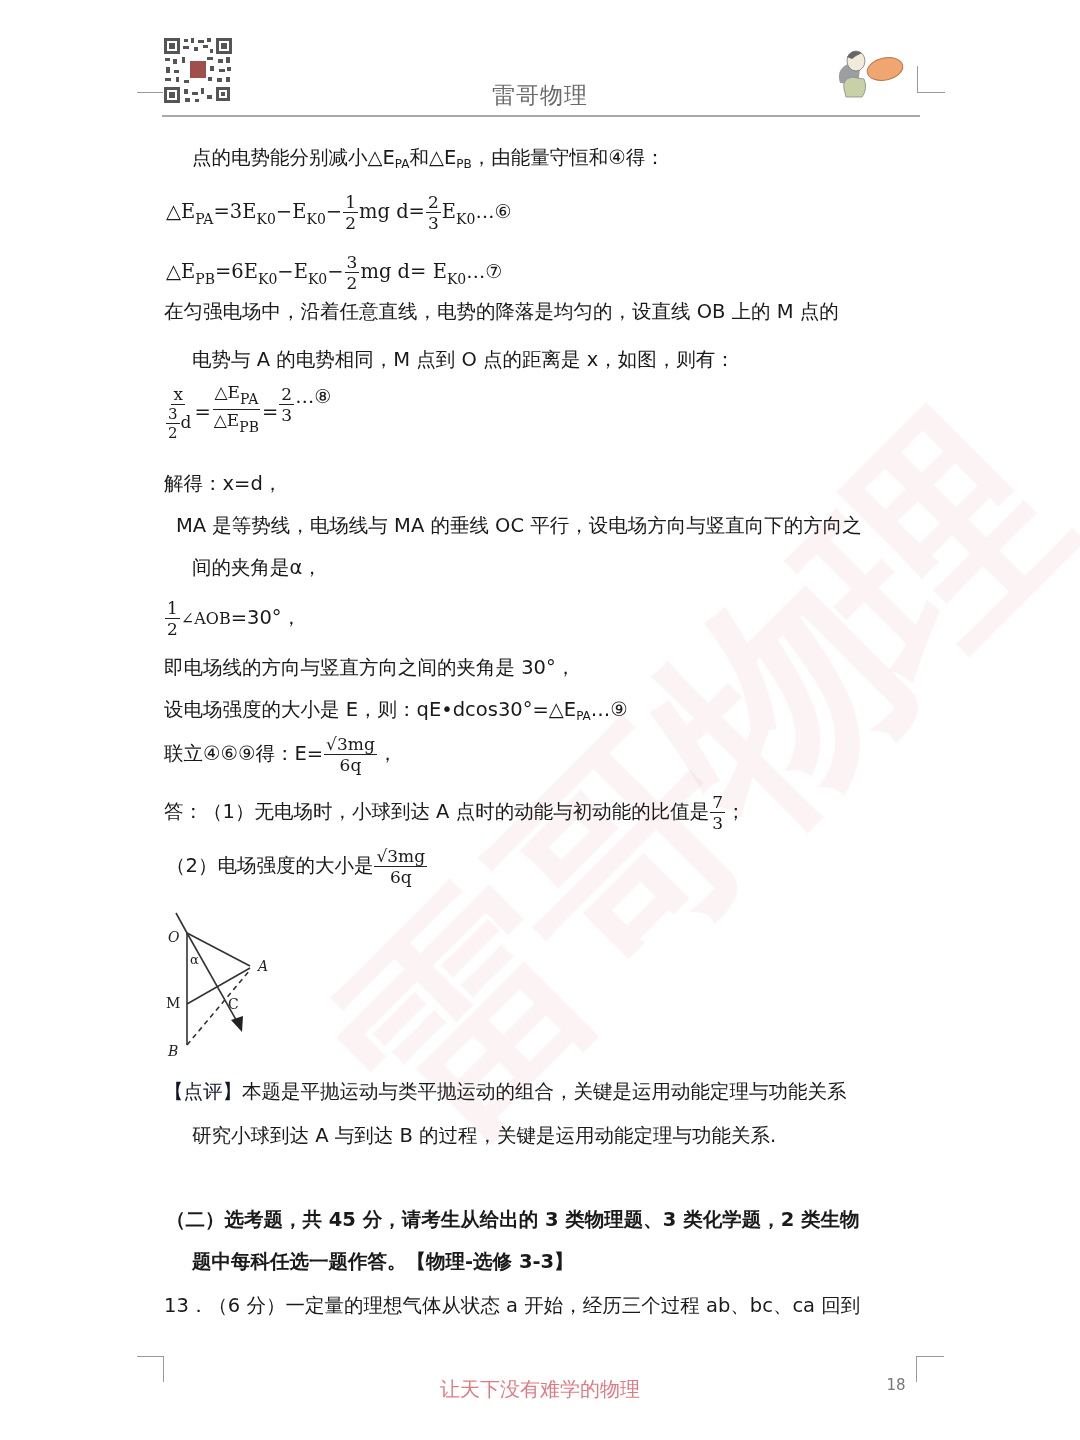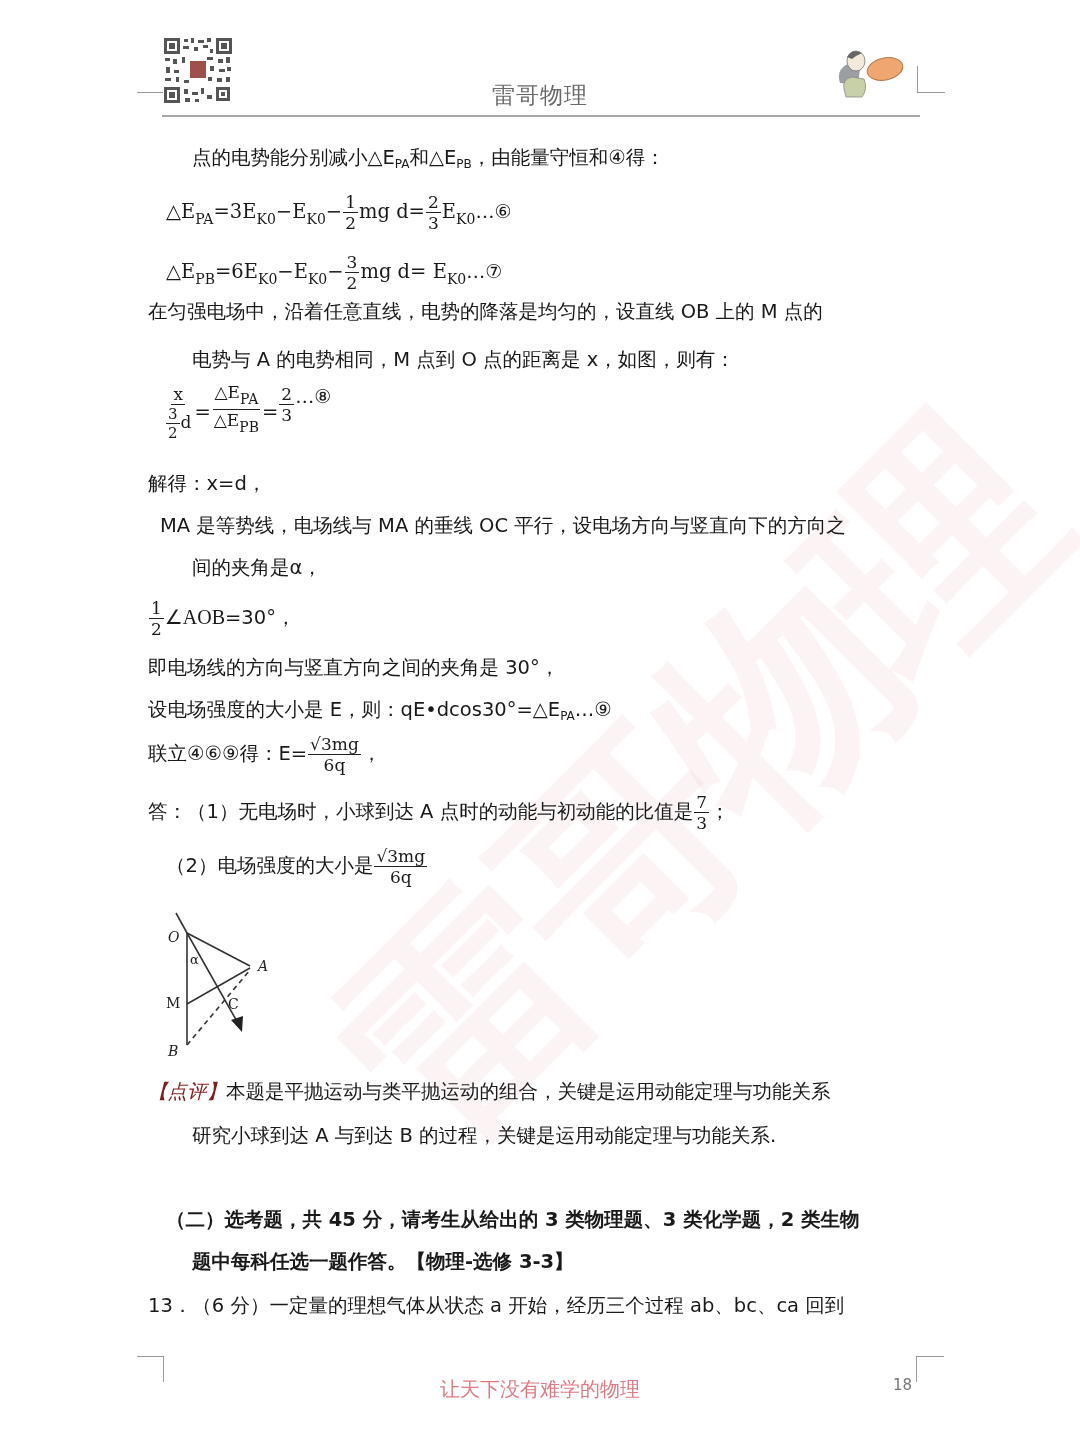--- a/index.html
+++ b/index.html
@@ -16,39 +16,39 @@
   .hdr-title { left: 440px; top: 80px; width: 200px; text-align: center; font-size: 23px; color: #6a6a6a; letter-spacing: 1px; }
   .qr { left: 163px; top: 37px; width: 70px; height: 67px; }
   .mascot { left: 830px; top: 45px; width: 80px; height: 60px; }
 
   
   .ftr-left-v { left: 163px; top: 1356px; width: 1px; height: 26px; background: #9a9a9a; }
   .ftr-left-h { left: 137px; top: 1356px; width: 27px; height: 1px; background: #9a9a9a; }
   .ftr-right-v { left: 916px; top: 1356px; width: 1px; height: 26px; background: #9a9a9a; }
   .ftr-right-h { left: 916px; top: 1356px; width: 28px; height: 1px; background: #9a9a9a; }
   .ftr-slogan { left: 420px; top: 1376px; width: 240px; text-align: center; font-size: 20px; color: #e07b84; }
-  .ftr-page { left: 880px; top: 1376px; width: 32px; text-align: right; font-size: 15px; color: #777; }
+  .ftr-page { left: 880px; top: 1376px; width: 32px; text-align: center; font-size: 15px; color: #777; }
 
   
   .watermark { left: 200px; top: 380px; width: 760px; height: 720px; pointer-events: none; }
   .watermark span {
     position: absolute; left: 60px; top: 250px; font-size: 230px; color: rgba(235, 200, 205, 0.22);
     transform: rotate(-45deg); transform-origin: center; white-space: nowrap; font-weight: bold; letter-spacing: -10px;
   }
 
   
-  .line { position: absolute; left: 148px; font-size: 19.5px; line-height: 24px; white-space: nowrap; }
+  .line { position: absolute; left: 164px; font-size: 19.5px; line-height: 24px; white-space: nowrap; }
   .indent { left: 192px; }
   .math { font-family: "DejaVu Serif", "Liberation Serif", serif; }
   sub.s { font-size: 12px; vertical-align: -4px; font-family: "DejaVu Sans", sans-serif; }
   .msub { font-size: 14px; vertical-align: -6px; }
   .frac { display: inline-flex; flex-direction: column; align-items: center; vertical-align: middle; font-size: 17px; line-height: 20px; margin: 0 1px; }
   .frac .num { border-bottom: 1px solid #222; padding: 0 2px; }
   .frac .den { padding: 0 2px; }
-  .bracket { color: #7f1d1d; font-style: italic; }
+  .bracket { color: #0f172a; }
   .bold { font-weight: bold; }
   .circ { font-size: 19px; }
 
   
   .diagram { left: 160px; top: 908px; width: 115px; height: 155px; }
 </style>
 </head>
 <body>
 
 <div class="abs watermark">
@@ -160,21 +160,21 @@
 </div>
 
 <div class="line" style="top:472px;">解得：x=d，</div>
 <div class="line" style="top:514px;margin-left:12px;">MA 是等势线，电场线与 MA 的垂线 OC 平行，设电场方向与竖直向下的方向之</div>
 <div class="line indent" style="top:556px;">间的夹角是α，</div>
 
 <div class="line" style="top:598px;">
   <span class="frac math">
       <span class="num">1</span>
       <span class="den">2</span>
-    </span><span class="math" style="font-size:20px;font-family:Liberation Serif, serif;">∠AOB</span><span>=30°，</span>
+    </span><span class="math" style="font-size:16px;">∠AOB</span><span>=30°，</span>
 </div>
 
 <div class="line" style="top:656px;">即电场线的方向与竖直方向之间的夹角是 30°，</div>
 
 <div class="line" style="top:698px;">
   <span>设电场强度的大小是 E，则：qE•dcos30°=△E</span><sub class="s">PA</sub><span>…⑨</span>
 </div>
 
 <div class="line" style="top:734px;">
   <span>联立④⑥⑨得：E=</span><span class="frac math">

